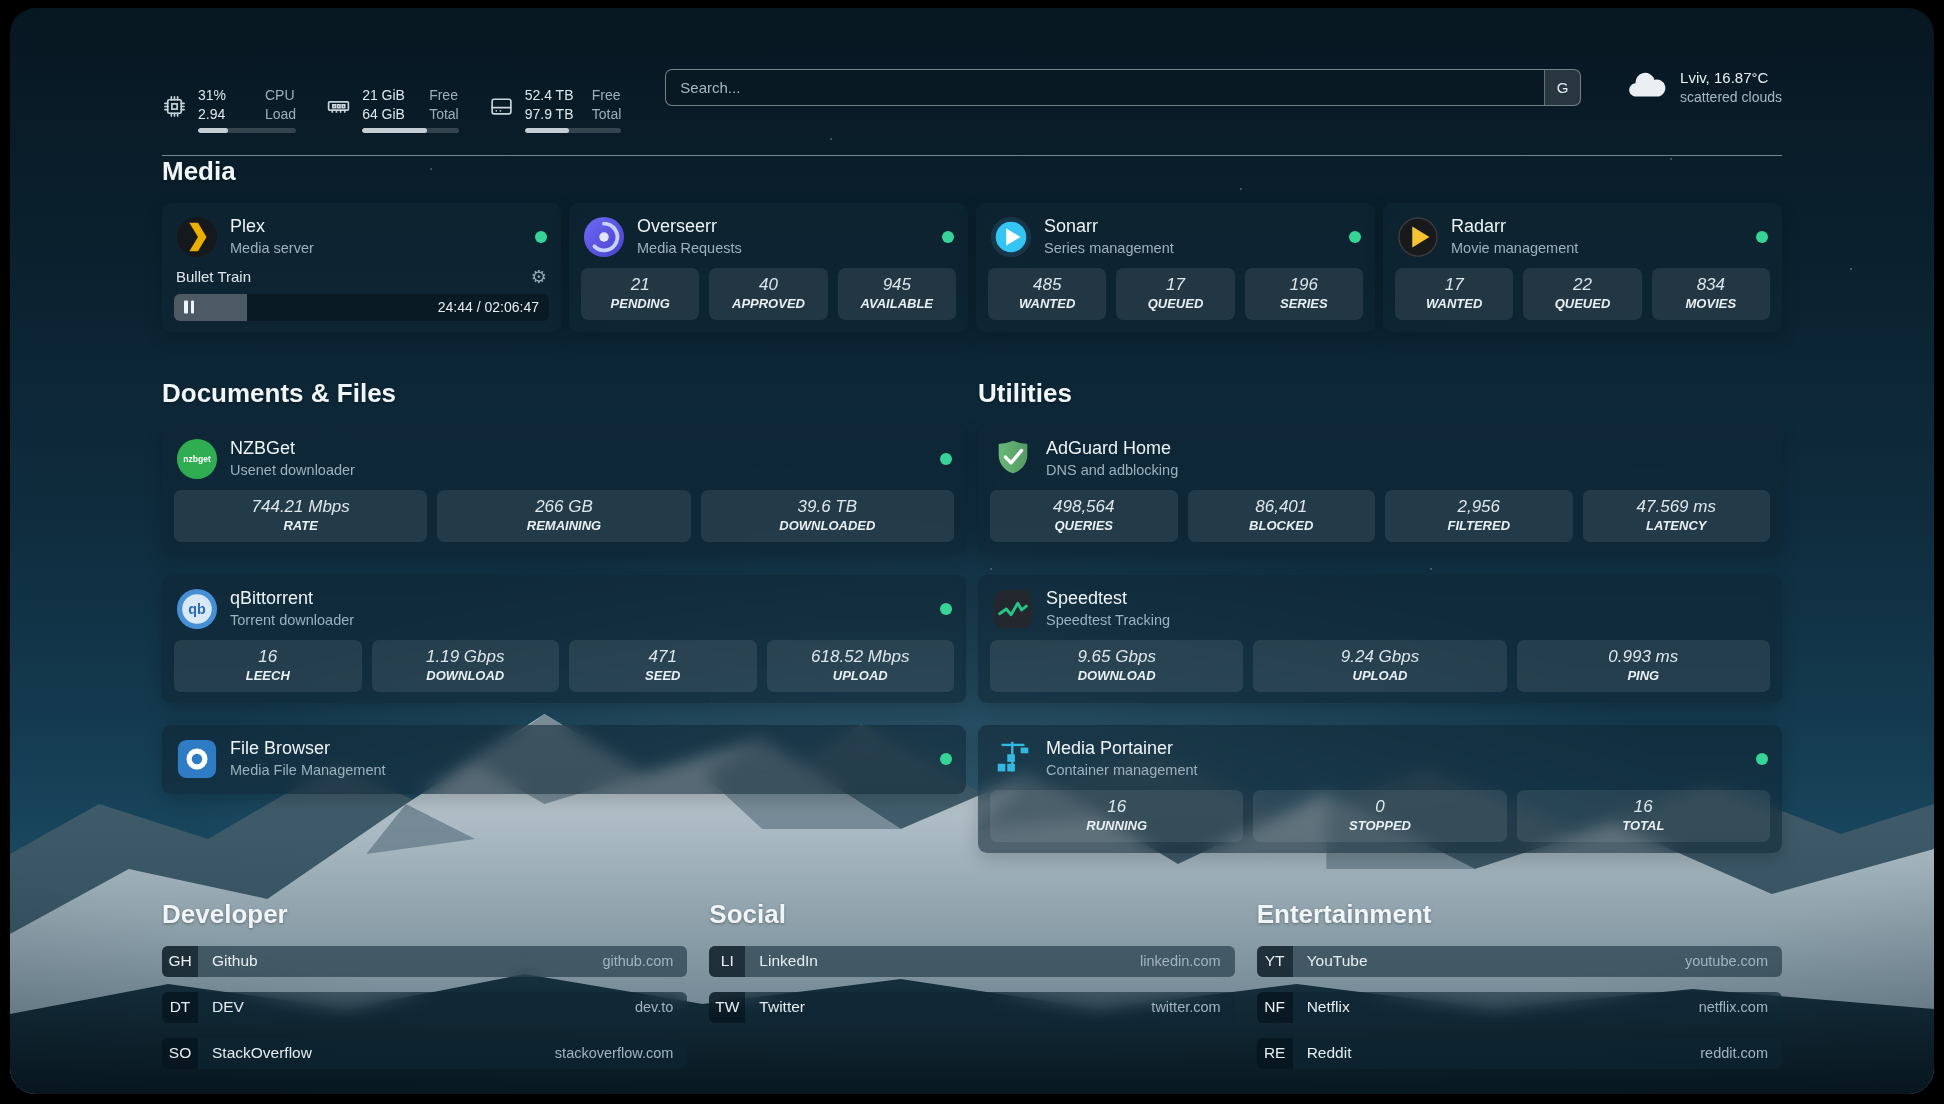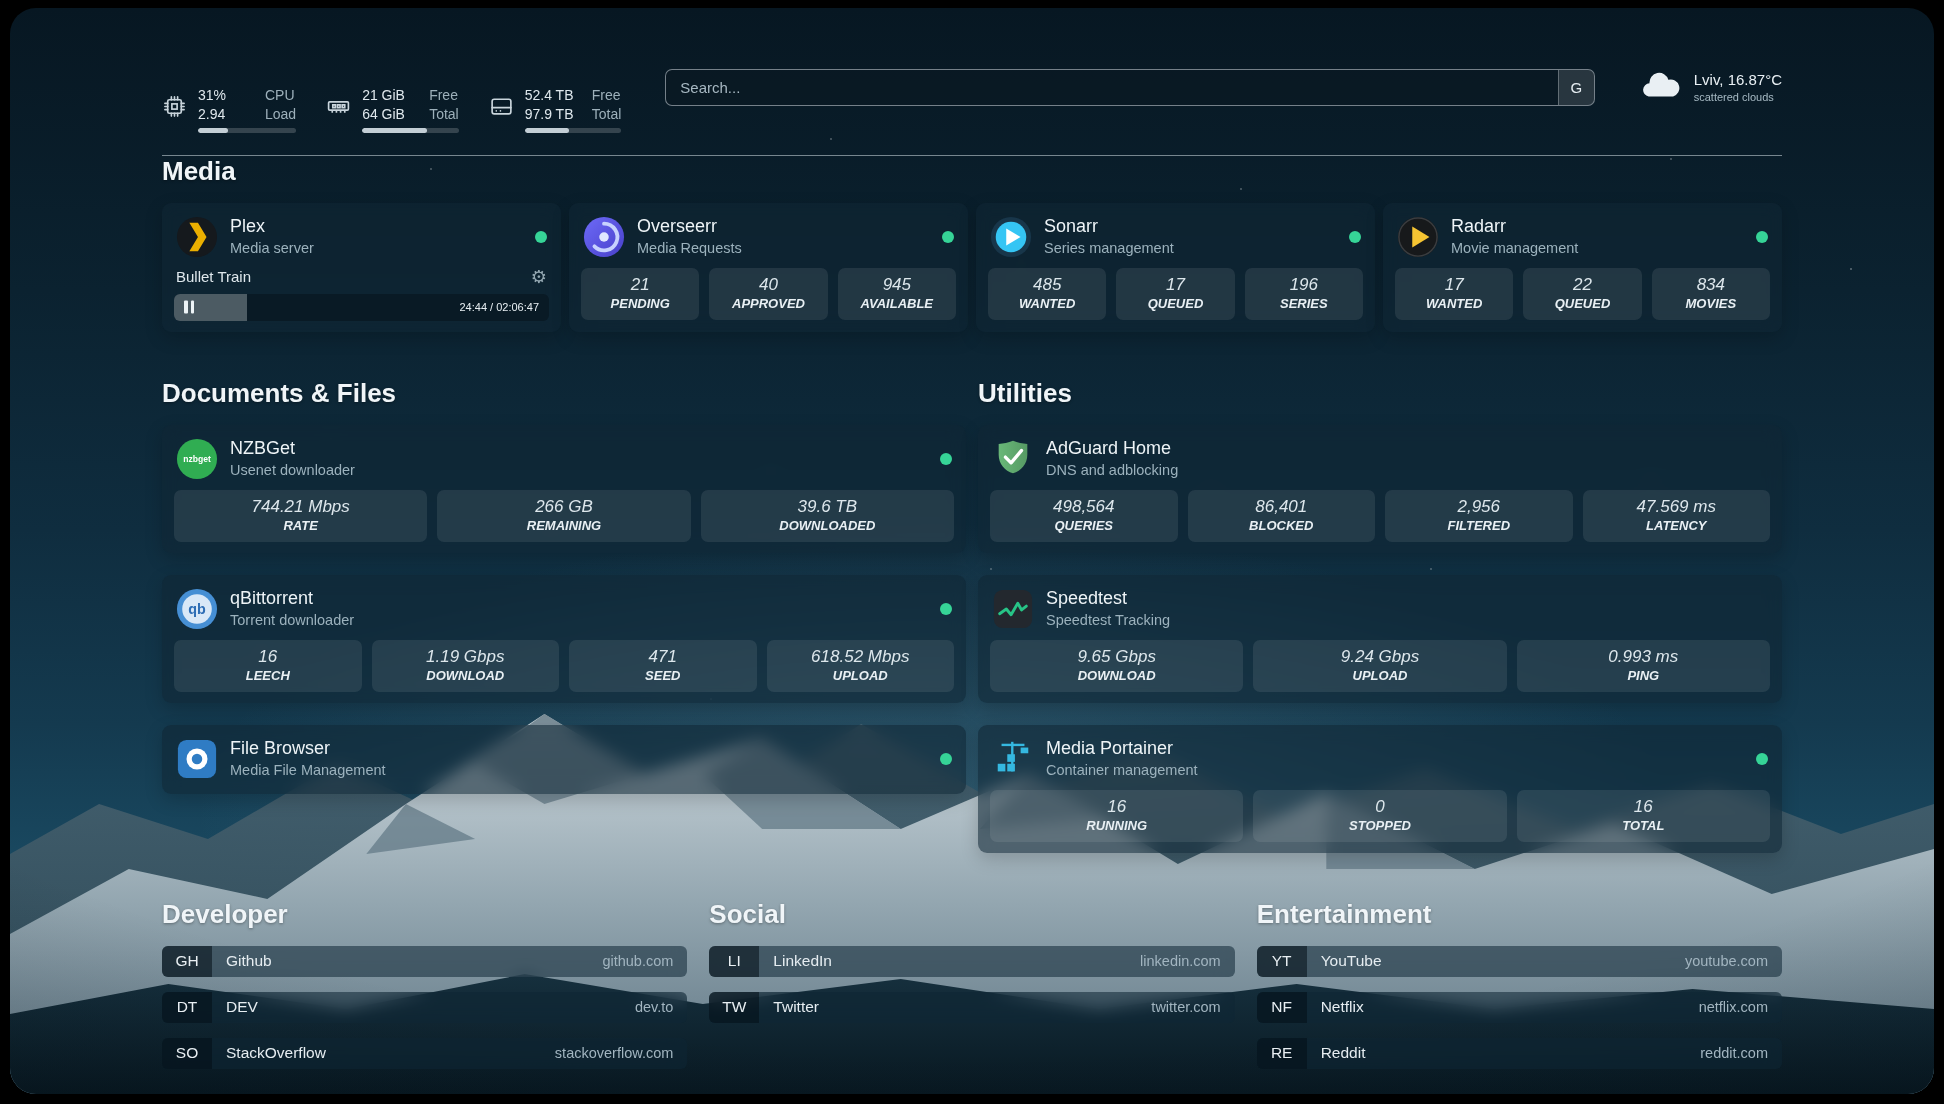--- a/index.html
+++ b/index.html
@@ -37,21 +37,21 @@
   .search{flex:1;margin:0 44px;position:relative;}
   .search input{width:100%;height:37px;background:rgba(10,24,34,0.45);border:1px solid rgba(205,215,222,0.55);
     border-radius:7px;padding:0 48px 0 14px;color:#e6edf2;font-size:15px;outline:none;}
   .search input::placeholder{color:#a7b8c2;}
   .search-btn{position:absolute;right:1px;top:1px;bottom:1px;width:36px;background:rgba(255,255,255,0.13);
     border-left:1px solid rgba(205,215,222,0.35);border-radius:0 6px 6px 0;display:flex;align-items:center;
     justify-content:center;color:#e6edf2;font-size:15px;cursor:pointer;}
   .weather{display:flex;align-items:center;gap:13px;}
   .weather svg{width:42px;height:30px;}
   .weather-loc{font-size:15px;color:#eaf1f5;line-height:1.35;}
-  .weather-cond{font-size:11px;color:#a7bac4;line-height:1.3;}
+  .weather-cond{font-size:14px;color:#a7bac4;line-height:1.3;}
   .divider{margin-top:22px;border:none;border-top:1.5px solid rgba(210,222,228,0.55);}
 
   
   .section-title{font-size:26px;font-weight:600;color:#f0f5f8;text-shadow:0 1px 3px rgba(0,0,0,.35);}
   .media-section{}
   .media-grid{margin-top:16px;display:grid;grid-template-columns:repeat(4,1fr);gap:8px;}
   .cols2{margin-top:46px;display:grid;grid-template-columns:1fr 1fr;gap:12px;align-items:start;}
   .col > .section-title{margin-bottom:16px;}
   .col .card + .card{margin-top:22px;}
 
@@ -70,29 +70,29 @@
   .stat-val{font-size:17px;color:#dde7ec;line-height:1.3;}
   .stat-lab{font-size:13px;font-weight:700;color:#e9f0f4;line-height:1.3;}
 
   
   .np-row{display:flex;align-items:center;justify-content:space-between;padding:0 2px 8px;font-size:15px;color:#dfe8ed;}
   .gear{color:#94a8b2;font-size:18px;line-height:1;cursor:pointer;}
   .np-bar{position:relative;height:27px;border-radius:6px;background:rgba(6,16,24,0.5);overflow:hidden;cursor:pointer;}
   .np-fill{position:absolute;left:0;top:0;bottom:0;background:rgba(235,242,246,0.30);}
   .np-pause{position:absolute;left:10px;top:50%;transform:translateY(-50%);display:flex;gap:3px;cursor:pointer;}
   .np-pause span{width:3.5px;height:13px;background:#eef4f7;border-radius:1px;}
-  .np-time{position:absolute;right:10px;top:50%;transform:translateY(-50%);font-size:11px;color:#e8eff3;}
+  .np-time{position:absolute;right:10px;top:50%;transform:translateY(-50%);font-size:14px;color:#e8eff3;}
 
   
   .bookmarks{margin-top:46px;display:grid;grid-template-columns:repeat(3,1fr);gap:22px;}
   .bm-col > .section-title{margin-bottom:16px;}
   .bm-rows{display:flex;flex-direction:column;gap:15px;}
   .bm-row{display:flex;align-items:center;height:31px;background:rgba(15,38,52,0.55);border-radius:6px;
     overflow:hidden;backdrop-filter:blur(8px);cursor:pointer;}
-  .bm-abbr{width:50px;height:100%;background:rgba(4,14,21,0.55);display:flex;align-items:center;
+  .bm-abbr{width:36px;height:100%;background:rgba(4,14,21,0.55);display:flex;align-items:center;
     justify-content:center;font-size:15.5px;color:#e9eff3;font-weight:500;flex:0 0 auto;}
   .bm-name{margin-left:14px;font-size:15.5px;color:#e6edf1;}
   .bm-url{margin-left:auto;margin-right:14px;font-size:14.5px;color:#a2b5c0;}
 </style>
 </head>
 <body>
 
 <div class="screen">
   <div class="window">
     <div class="glow"></div>

